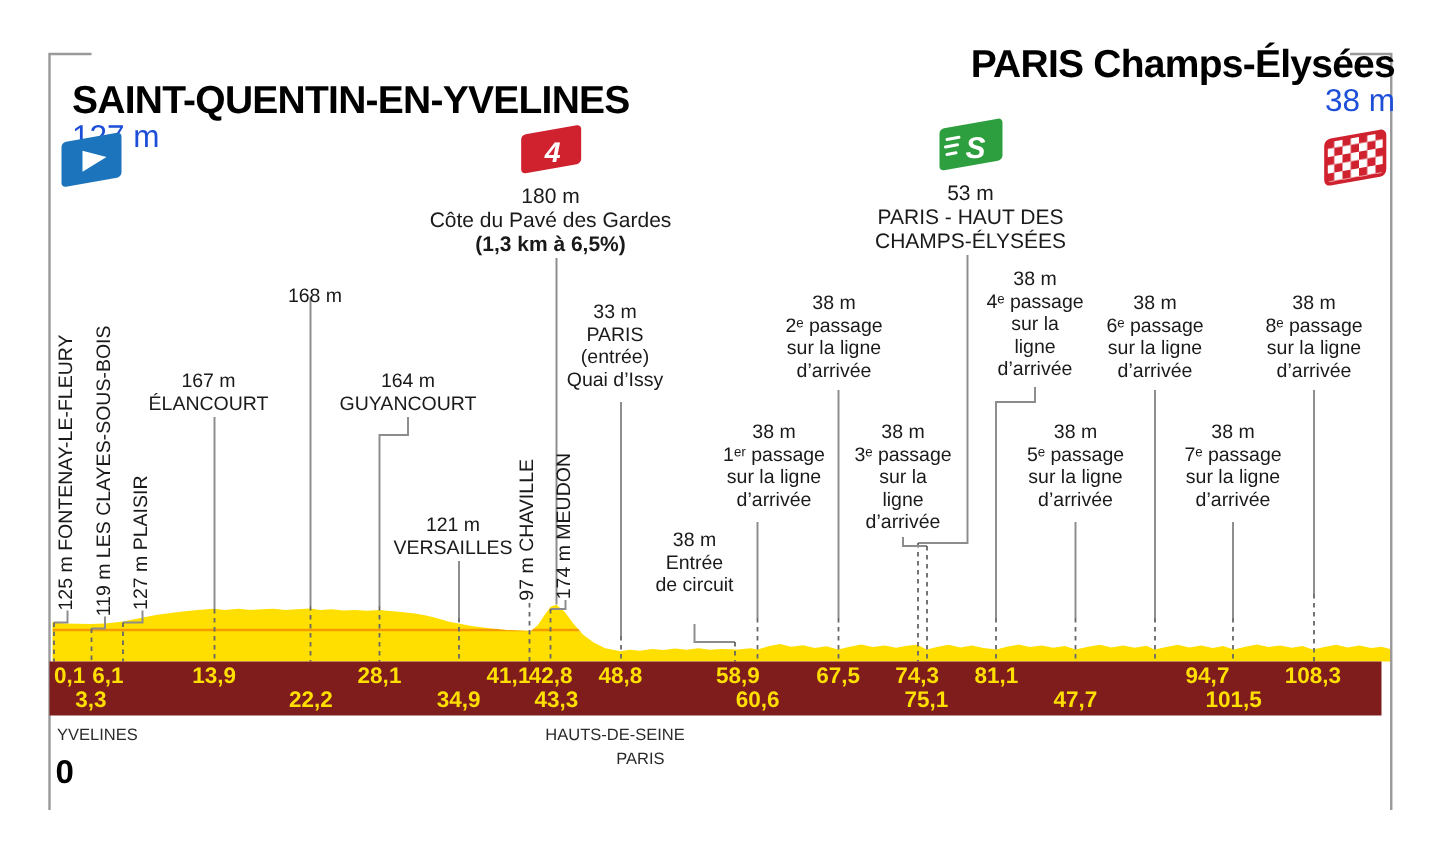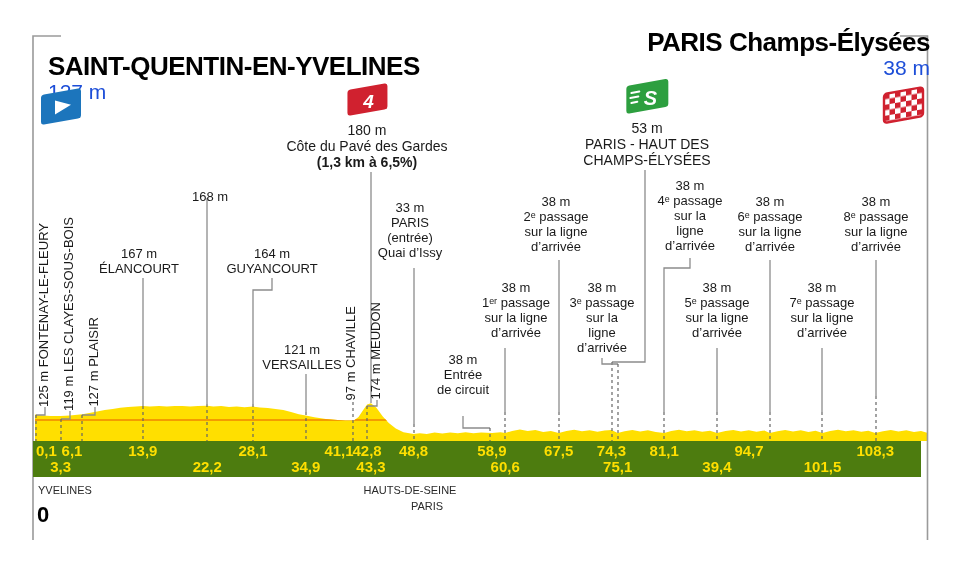--- a/index.html
+++ b/index.html
@@ -10,21 +10,21 @@
   .hdr.left{left:48px;text-align:left;margin-top:24px;}
   .hdr.right{right:30px;text-align:right;}
   .title{font-size:26px;font-weight:700;letter-spacing:-0.5px;color:#000;line-height:28px;}
   .elev{font-size:21px;font-weight:400;color:#1d4ed8;line-height:24px;}
   .flag{position:absolute;}
   .poi{position:absolute;transform:translateX(-50%);text-align:center;font-size:14px;line-height:16px;white-space:nowrap;}
   .poi .b{font-weight:700;}
   .poi svg{display:block;margin:0 auto 2px auto;}
   .mlabel{position:absolute;transform:translateX(-50%);text-align:center;font-size:13px;line-height:15px;white-space:nowrap;color:#1a1a1a;}
   .mlabel-rot{position:absolute;writing-mode:vertical-rl;transform:rotate(180deg);font-size:13px;line-height:16px;white-space:nowrap;color:#1a1a1a;}
-  .bar{position:absolute;left:33px;top:441px;width:888px;height:36px;background:#4d7c0f;}
+  .bar{position:absolute;left:33px;top:441px;width:888px;height:36px;background:#7f1d1d;}
   .km{position:absolute;font-size:15px;font-weight:700;color:#FFDF00;transform:translateX(-50%);white-space:nowrap;}
   .km.r0{top:1px;} .km.r1{top:17px;}
   .dept{position:absolute;font-size:11px;color:#2a2a2a;line-height:16px;}
   .total{position:absolute;font-size:22px;font-weight:700;color:#000;}
 </style>
 </head>
 <body>
 
 <div class="stage">
 
@@ -239,29 +239,29 @@
         <span class="km r0" style="left: 39px;">6,1</span>
         <span class="km r0" style="left: 109.843px;">13,9</span>
         <span class="km r0" style="left: 220.013px;">28,1</span>
         <span class="km r0" style="left: 306px; text-align: center;">41,1</span>
         <span class="km r0" style="left: 334.063px;">42,8</span>
         <span class="km r0" style="left: 380.613px;">48,8</span>
         <span class="km r0" style="left: 458.974px;">58,9</span>
         <span class="km r0" style="left: 525.697px;">67,5</span>
         <span class="km r0" style="left: 578.454px;">74,3</span>
         <span class="km r0" style="left: 631.212px;">81,1</span>
-        <span class="km r0" style="left: 716px;">94,7</span>
+        <span class="km r0" style="left: 772px;">94,7</span>
         <span class="km r0" style="left: 842.242px;">108,3</span>
         <span class="km r1" style="left: 27.603px;">3,3</span>
         <span class="km r1" style="left: 174.238px;">22,2</span>
         <span class="km r1" style="left: 272.771px;">34,9</span>
         <span class="km r1" style="left: 337.942px;">43,3</span>
         <span class="km r1" style="left: 472.163px;">60,6</span>
         <span class="km r1" style="left: 584.661px;">75,1</span>
-        <span class="km r1" style="left: 683.97px;">39,4</span>
+        <span class="km r1" style="left: 683.97px;">47,7</span>
         <span class="km r1" style="left: 789.485px;">101,5</span>
       </div>
     </div>
 
   <div class="dept" style="left:38px;top:482px">YVELINES</div>
   <div class="dept" style="left:330px;top:482px;width:160px;text-align:center">
     <div>HAUTS-DE-SEINE</div>
     <div style="padding-left:34px">PARIS</div>
   </div>
 

